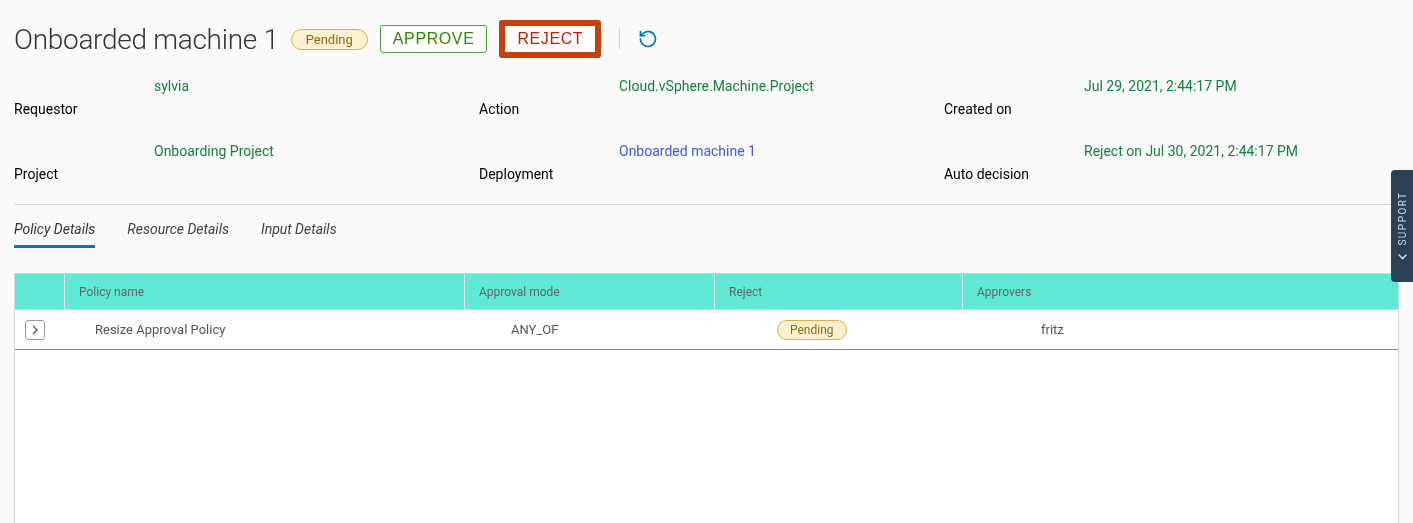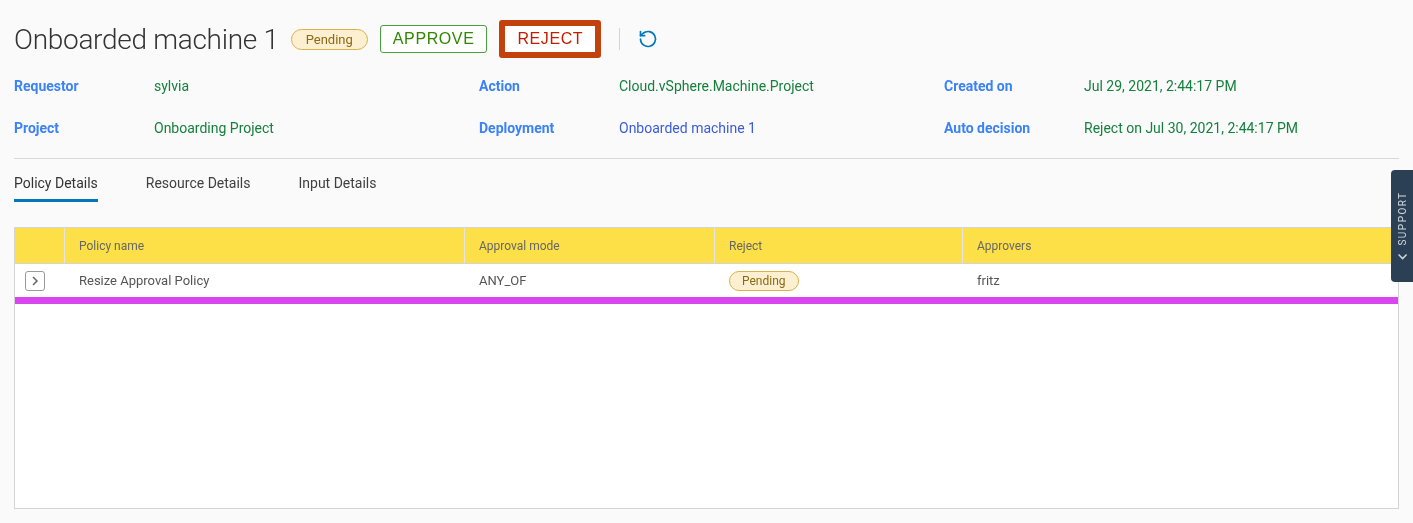--- a/index.html
+++ b/index.html
@@ -71,80 +71,83 @@
     }
     .details-grid {
       display: grid;
       grid-template-columns: 140px 325px 140px 325px 140px 1fr;
       row-gap: 26px;
       column-gap: 0;
       margin-bottom: 22px;
       font-size: 14px;
     }
     .details-label {
-      color: #3b82f6;
-      font-weight: 700;
+      color: #000000;
+      font-weight: 400;
+      margin-top: 23px;
     }
     .details-value {
       color: #15803d;
     }
     .details-link {
       color: #3b5bdb;
       cursor: pointer;
     }
     .hr {
       border: none;
       border-top: 1px solid #d9d9d9;
       margin-bottom: 0;
     }
     .tabs {
       display: flex;
-      gap: 48px;
+      gap: 32px;
       border-bottom: 1px solid transparent;
       margin-top: 10px;
       margin-bottom: 24px;
+      font-style: italic;
     }
     .tab {
       padding: 6px 0 8px 0;
       cursor: pointer;
       color: #404040;
       font-size: 14px;
       border-bottom: 3px solid transparent;
     }
     .tab.active {
       color: #333;
       border-bottom: 3px solid #0079b8;
     }
     .table-wrapper {
       border: 1px solid #d4d4d4;
       background: #fff;
       height: 282px;
       position: relative;
     }
     .table-header {
       display: flex;
-      background: #fde047;
+      background: #5eead4;
       border-bottom: 1px solid #d4d4d4;
       height: 36px;
       align-items: center;
       font-size: 12px;
       color: #666;
     }
     .col-expand { width: 50px; flex-shrink: 0; border-right: 1px solid #e5e5e5; height:100%;}
     .col-name   { flex: 0 0 400px; padding: 0 14px; border-right: 1px solid #e5e5e5; height:100%; display:flex; align-items:center;}
     .col-mode   { flex: 0 0 250px; padding: 0 14px; border-right: 1px solid #e5e5e5; height:100%; display:flex; align-items:center;text-align:center;}
     .col-status { flex: 0 0 248px; padding: 0 14px; border-right: 1px solid #e5e5e5; height:100%; display:flex; align-items:center;}
     .col-approvers { flex: 1; padding: 0 14px; height:100%; display:flex; align-items:center;}
     .table-row {
       display: flex;
       align-items: center;
       min-height: 40px;
-      border-bottom: 7px solid #d946ef;
+      border-bottom: 1px solid #d946ef;
       font-size: 13px;
       color: #555;
+      gap: 16px;
     }
     .table-row .col-expand,
     .table-row .col-name,
     .table-row .col-mode,
     .table-row .col-status,
     .table-row .col-approvers {
       border-right: none;
       height: auto;
     }
     .expand-btn {

